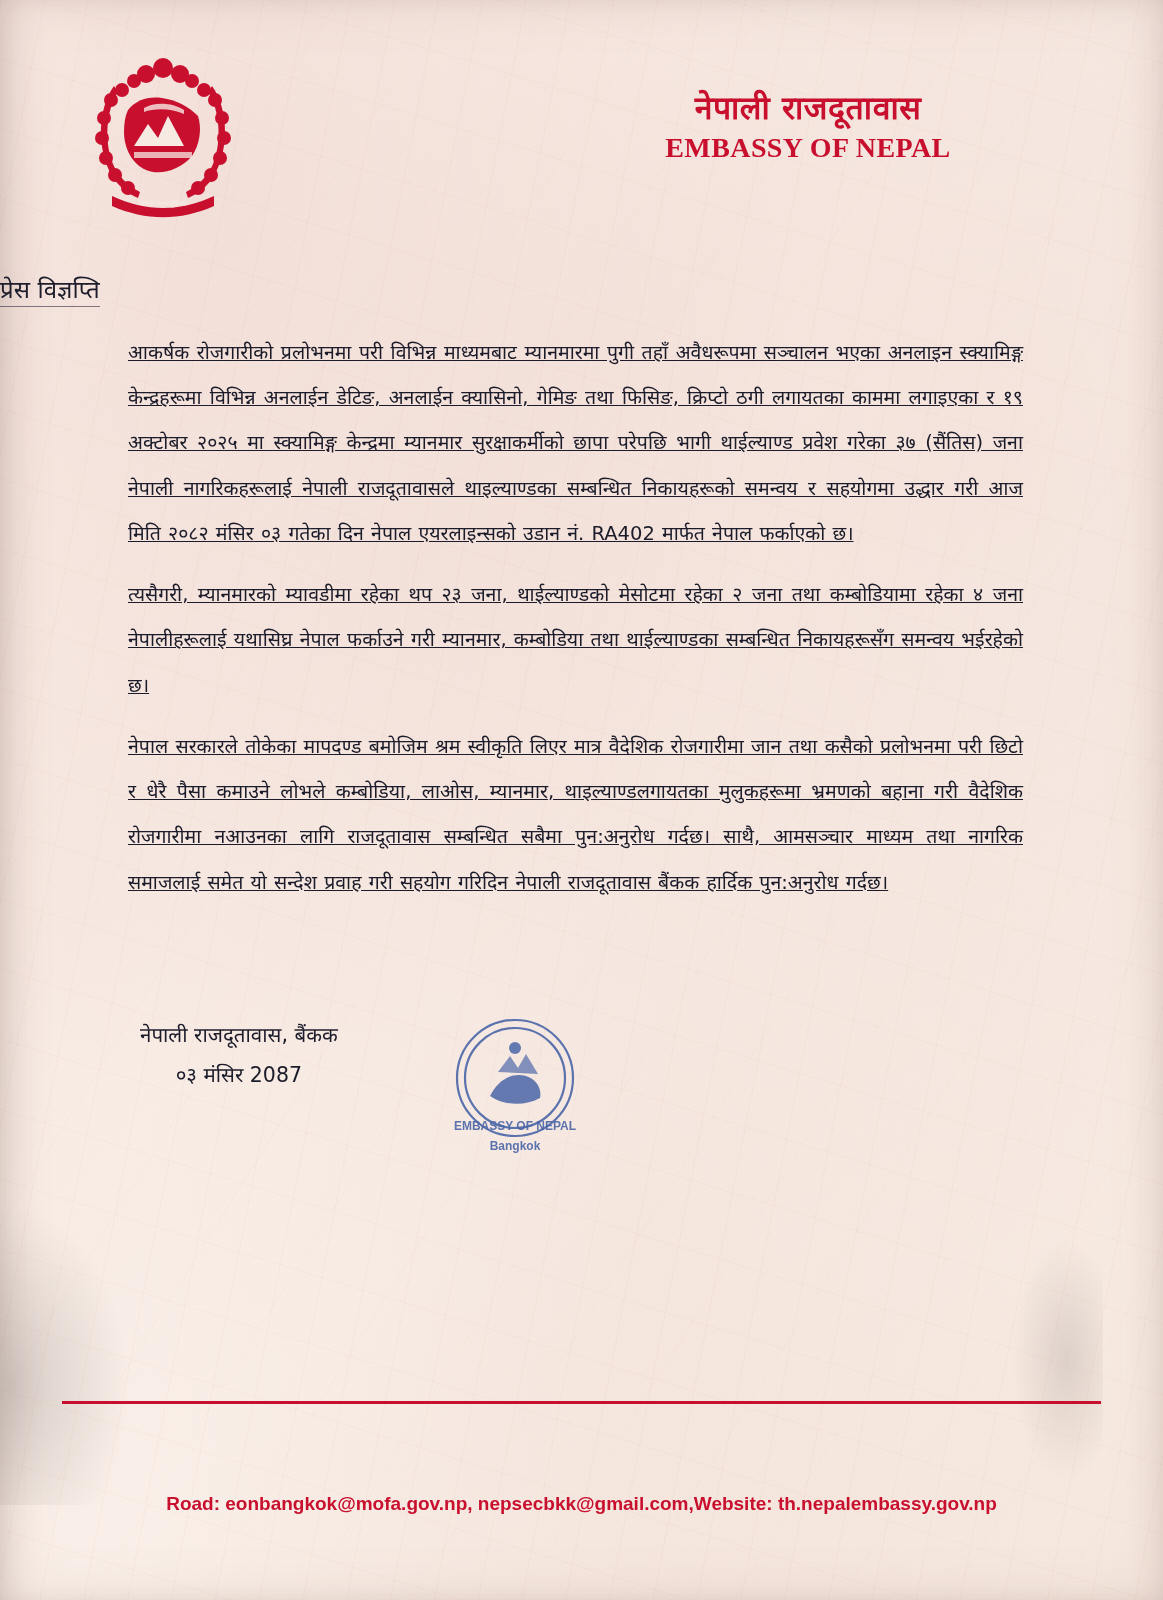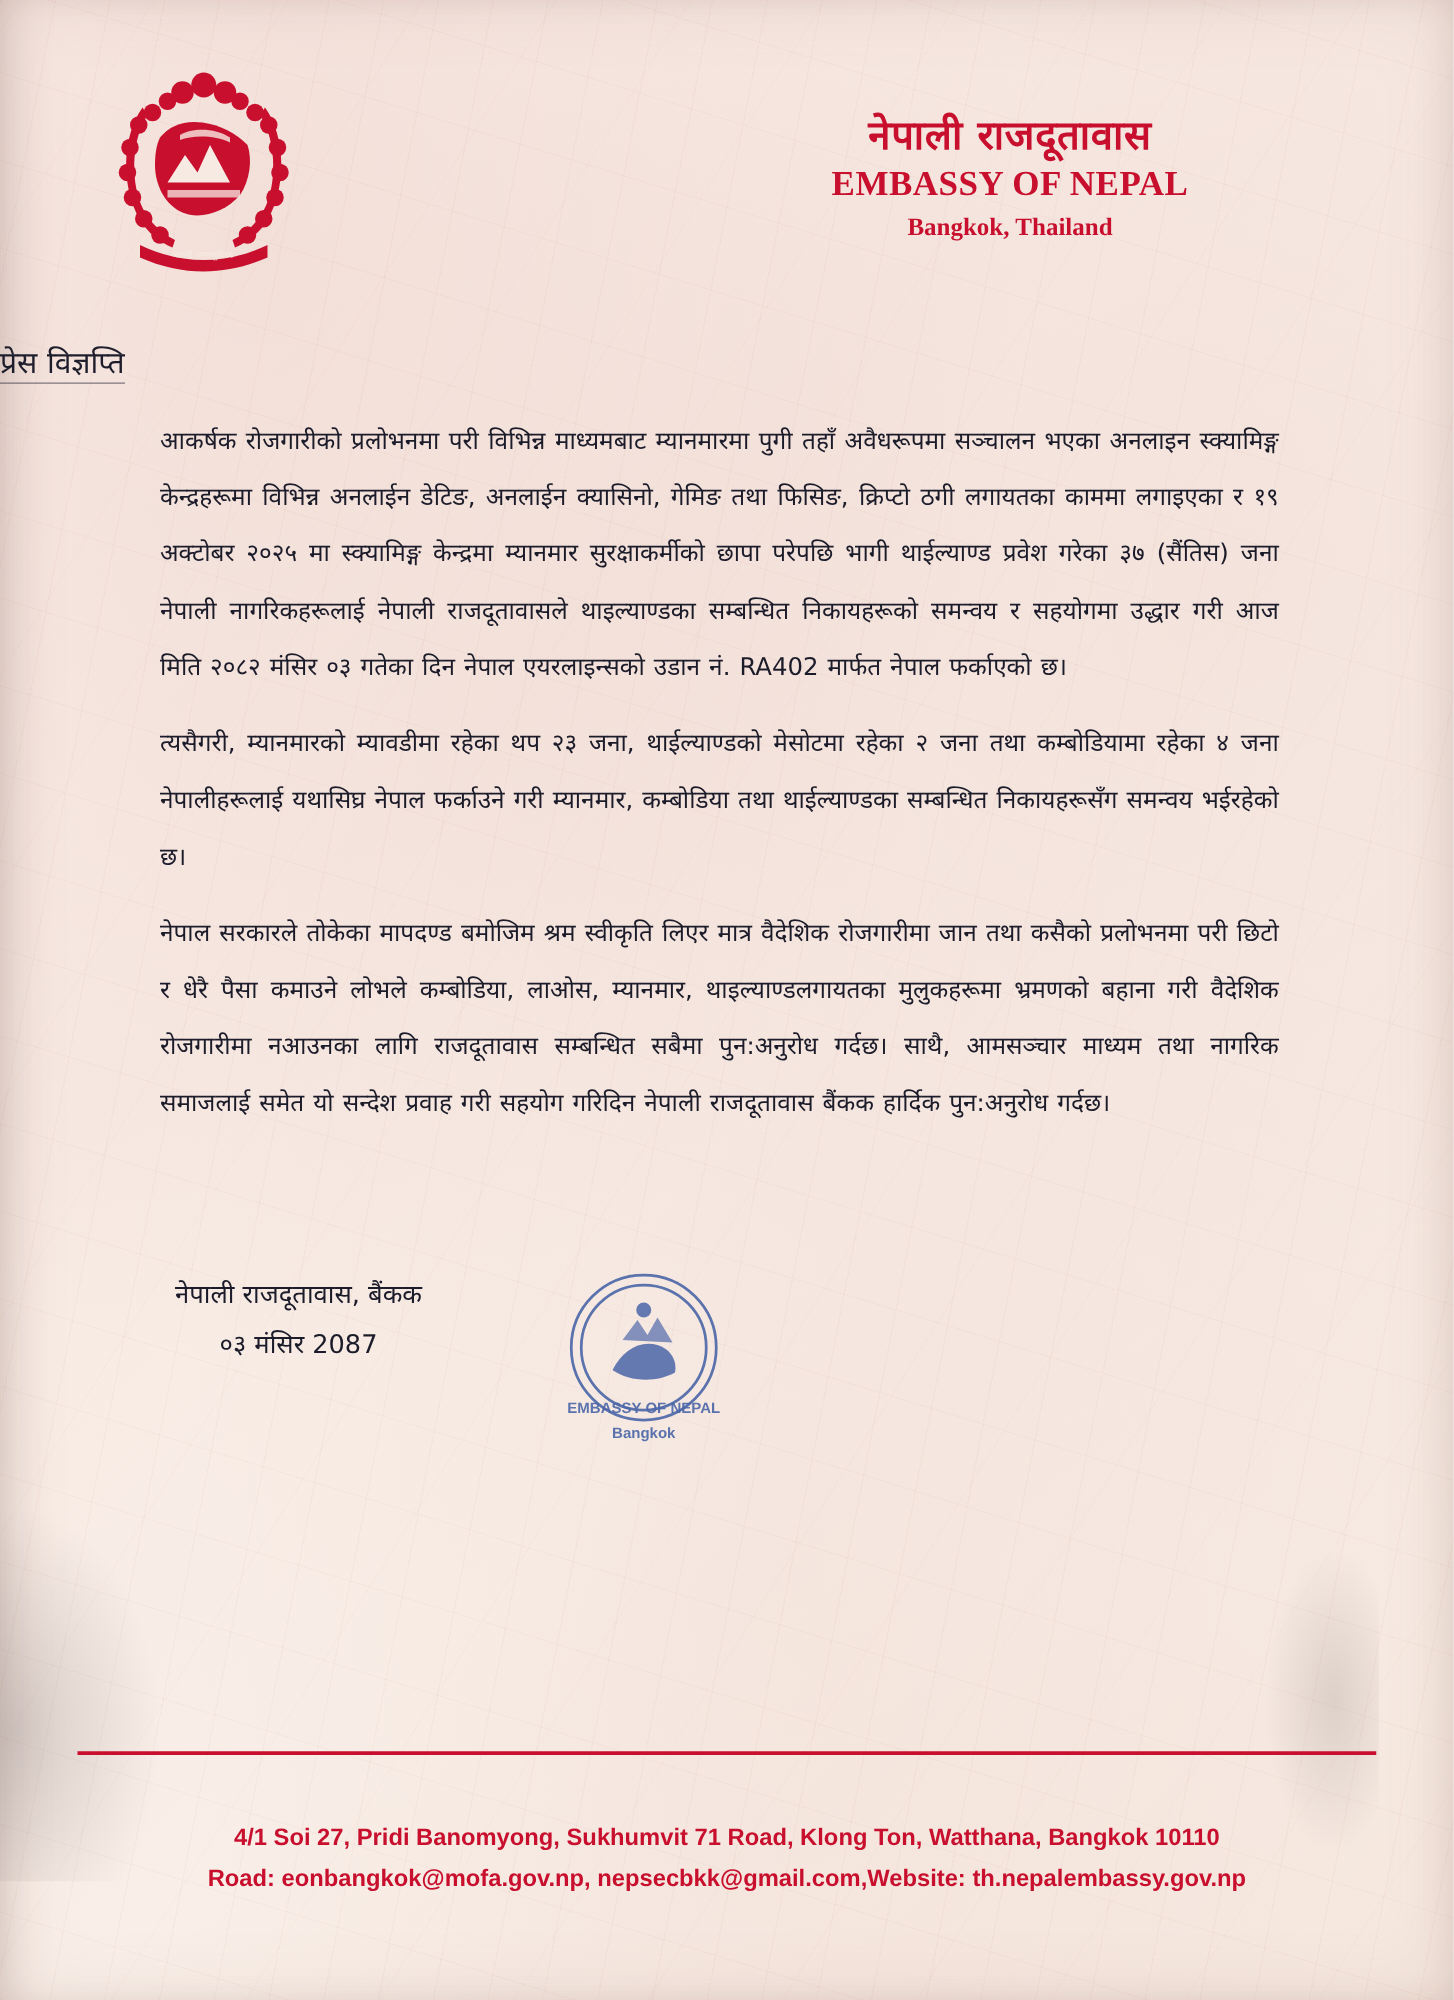--- a/index.html
+++ b/index.html
@@ -123,20 +123,21 @@
     color: #1b1b2a;
     font-family: "DejaVu Sans", sans-serif;
   }
   .para {
     font-size: 19.5px;
     line-height: 2.32;
     text-align: justify;
     text-justify: inter-word;
     margin: 0 12px 14px 0;
     word-spacing: 1px;
+    text-decoration: underline;
   }
   .para.p1 { margin-bottom: 16px; }
   .para.p2 { margin-bottom: 16px; }
 
   
   .sign {
     position: absolute;
     left: 140px;
     top: 1016px;
     font-size: 20.5px;
@@ -230,21 +231,20 @@
         <path d="M24 148 C58 164 92 164 126 148 L126 158 C92 173 58 173 24 158 Z" fill="#c8102e"></path>
         <g fill="#f7eae3" font-size="7" font-family="DejaVu Sans, sans-serif">
           <text x="75" y="158" text-anchor="middle">जननी जन्मभूमिश्च</text>
         </g>
       </svg>
     </div>
 
     <div class="title-block">
       <div class="t-np">नेपाली राजदूतावास</div>
       <div class="t-en">EMBASSY OF NEPAL</div>
-      <div class="t-city">Bangkok, Thailand</div>
     </div>
   </div>
 
   <div class="doc-title">
     <span>प्रेस विज्ञप्ति</span>
   </div>
 
   <div class="body-text">
     <p class="para p1">आकर्षक रोजगारीको प्रलोभनमा परी विभिन्न माध्यमबाट म्यानमारमा पुगी तहाँ अवैधरूपमा सञ्चालन भएका अनलाइन स्क्यामिङ्ग केन्द्रहरूमा विभिन्न अनलाईन डेटिङ, अनलाईन क्यासिनो, गेमिङ तथा फिसिङ, क्रिप्टो ठगी लगायतका काममा लगाइएका र १९ अक्टोबर २०२५ मा स्क्यामिङ्ग केन्द्रमा म्यानमार सुरक्षाकर्मीको छापा परेपछि भागी थाईल्याण्ड प्रवेश गरेका ३७ (सैंतिस) जना नेपाली नागरिकहरूलाई नेपाली राजदूतावासले थाइल्याण्डका सम्बन्धित निकायहरूको समन्वय र सहयोगमा उद्धार गरी आज मिति २०८२ मंसिर ०३ गतेका दिन नेपाल एयरलाइन्सको उडान नं. RA402 मार्फत नेपाल फर्काएको छ।</p>
     <p class="para p2">त्यसैगरी, म्यानमारको म्यावडीमा रहेका थप २३ जना, थाईल्याण्डको मेसोटमा रहेका २ जना तथा कम्बोडियामा रहेका ४ जना नेपालीहरूलाई यथासिघ्र नेपाल फर्काउने गरी म्यानमार, कम्बोडिया तथा थाईल्याण्डका सम्बन्धित निकायहरूसँग समन्वय भईरहेको छ।</p>
@@ -272,16 +272,15 @@
           <textPath href="#x"></textPath>
         </text>
         <text x="95" y="120" text-anchor="middle" font-size="12">EMBASSY OF NEPAL</text>
         <text x="95" y="140" text-anchor="middle" font-size="12">Bangkok</text>
       </g>
     </svg>
   </div>
 
   <div class="footer-rule"></div>
   <div class="footer">
-    <div>4/1 Soi 27, Pridi Banomyong, Sukhumvit 71 Road, Klong Ton, Watthana, Bangkok 10110</div>
     <div>Road: eonbangkok@mofa.gov.np, nepsecbkk@gmail.com,Website: th.nepalembassy.gov.np</div>
   </div>
 </div>
 
 </body></html>

